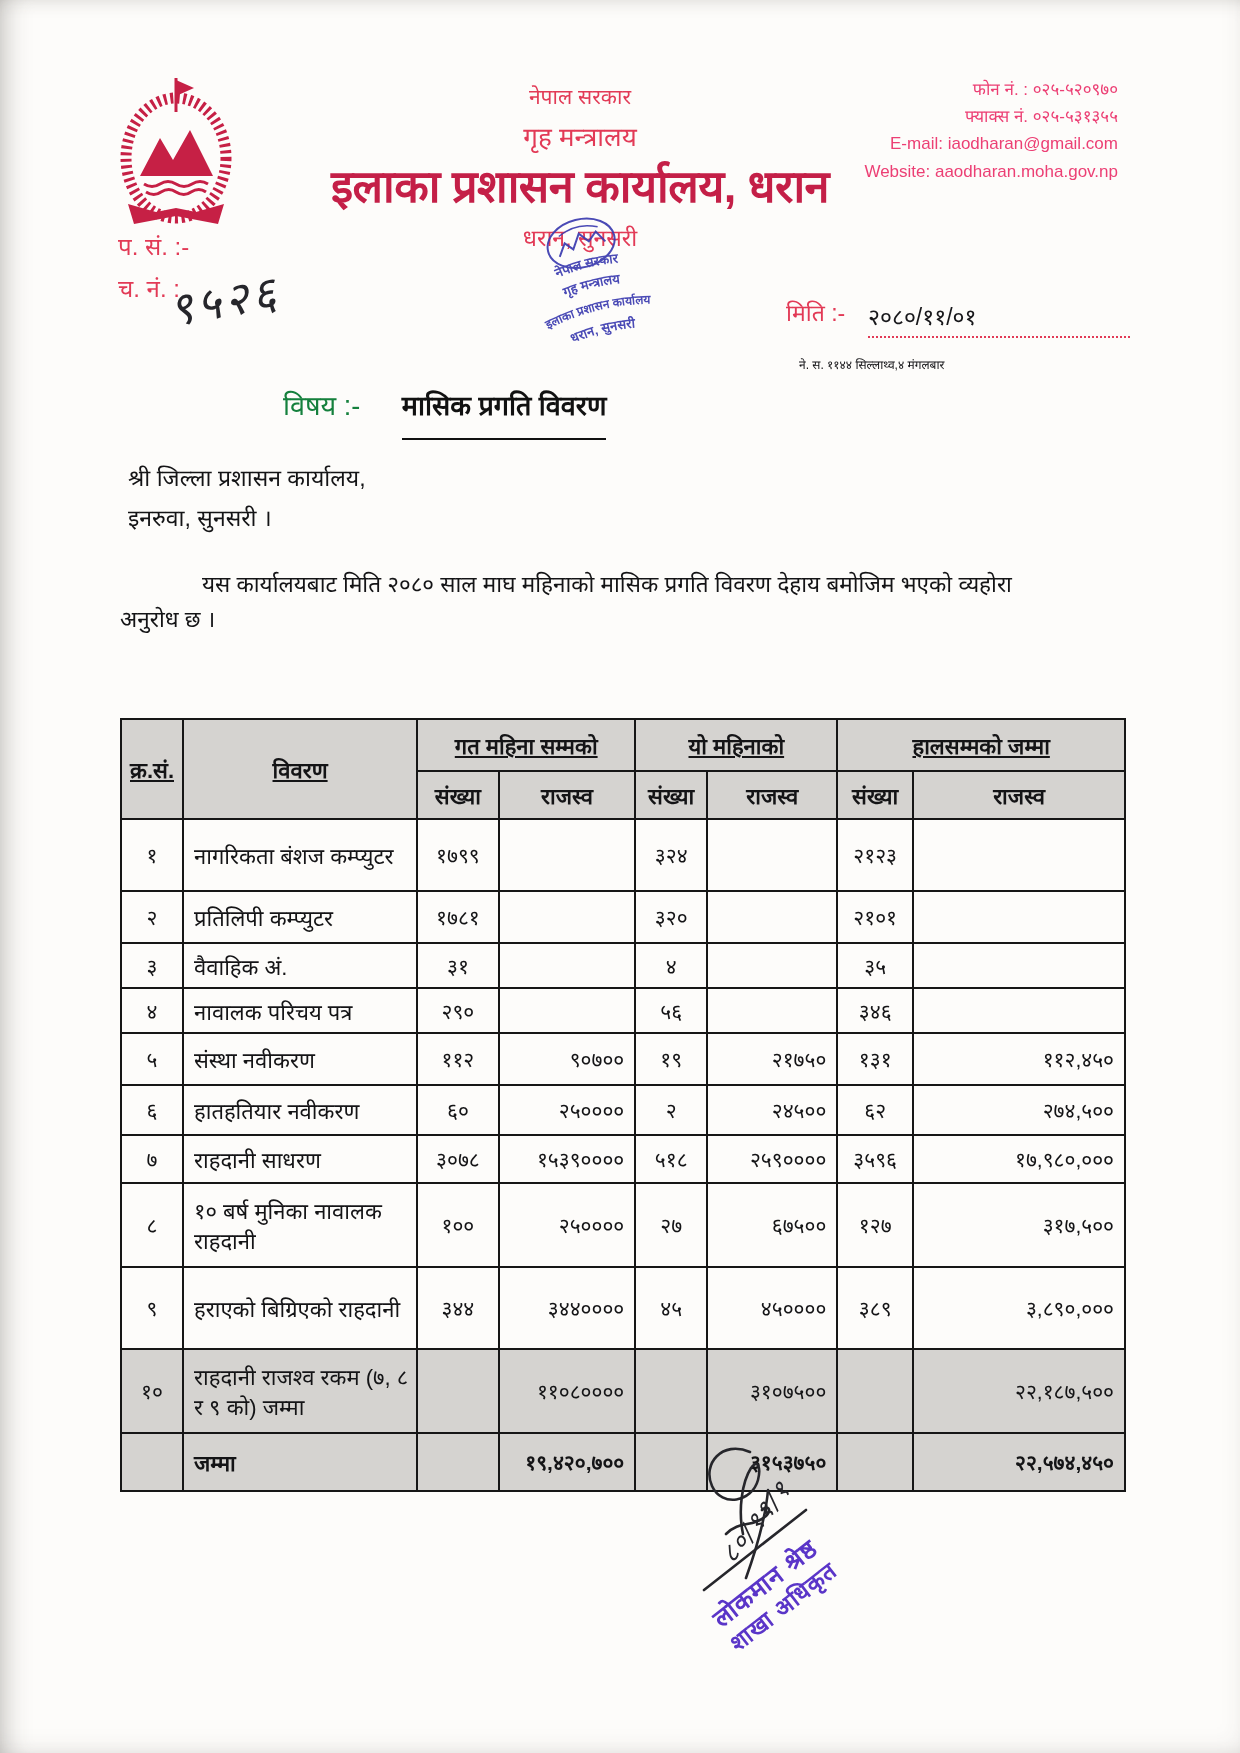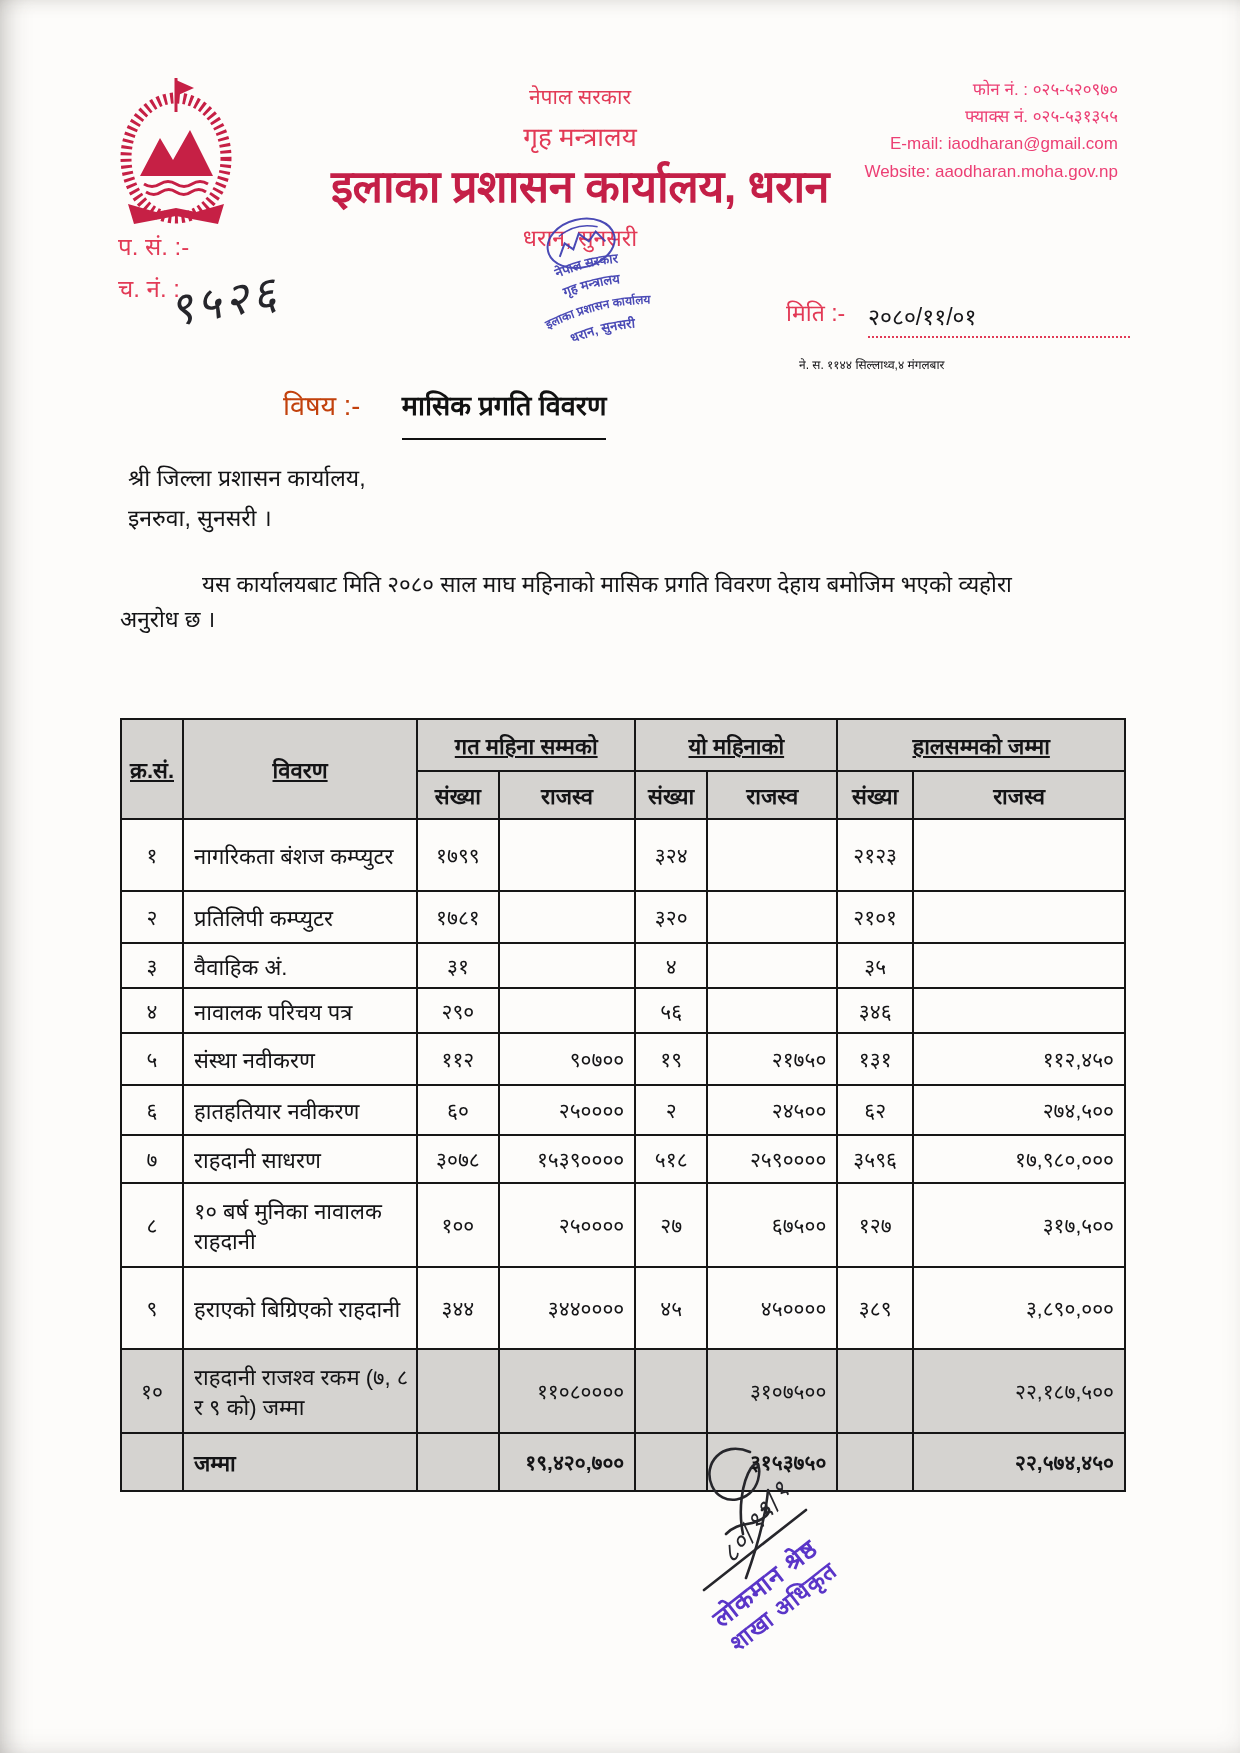--- a/index.html
+++ b/index.html
@@ -36,21 +36,21 @@
   .seal{left:492px;top:212px;width:200px;height:150px;transform:rotate(-14deg);opacity:.92;}
 
   
   .date-label{left:786px;top:296px;color:#e23a56;font-size:23px;}
   .date-line{left:868px;top:300px;width:262px;text-align:left;font-size:23px;color:#17171a;
     border-bottom:2px dotted #e23a56;padding-bottom:4px;}
   .ns-line{left:758px;top:356px;font-size:12px;color:#121215;margin-left:41px;}
 
   
   .subject{left:283px;top:386px;font-size:27px;}
-  .subject .lbl{color:#c2410c;}
+  .subject .lbl{color:#15803d;}
   .subject .val{color:#111;font-weight:bold;margin-left:34px;border-bottom:2.5px solid #111;padding-bottom:17px;}
 
   
   .addressee{left:128px;top:458px;font-size:23px;line-height:1.75;color:#141416;}
   .bodypara{left:120px;top:568px;width:955px;font-size:22.5px;line-height:1.55;color:#141416;text-indent:82px;}
 
   
   .tbl{left:120px;top:718px;width:1006px;border-collapse:collapse;font-size:21px;color:#141416;}
   .tbl th,.tbl td{border:2px solid #161616;padding:3px 8px;}
   .tbl thead th{background:#d5d3d0;font-size:22px;font-weight:bold;}

